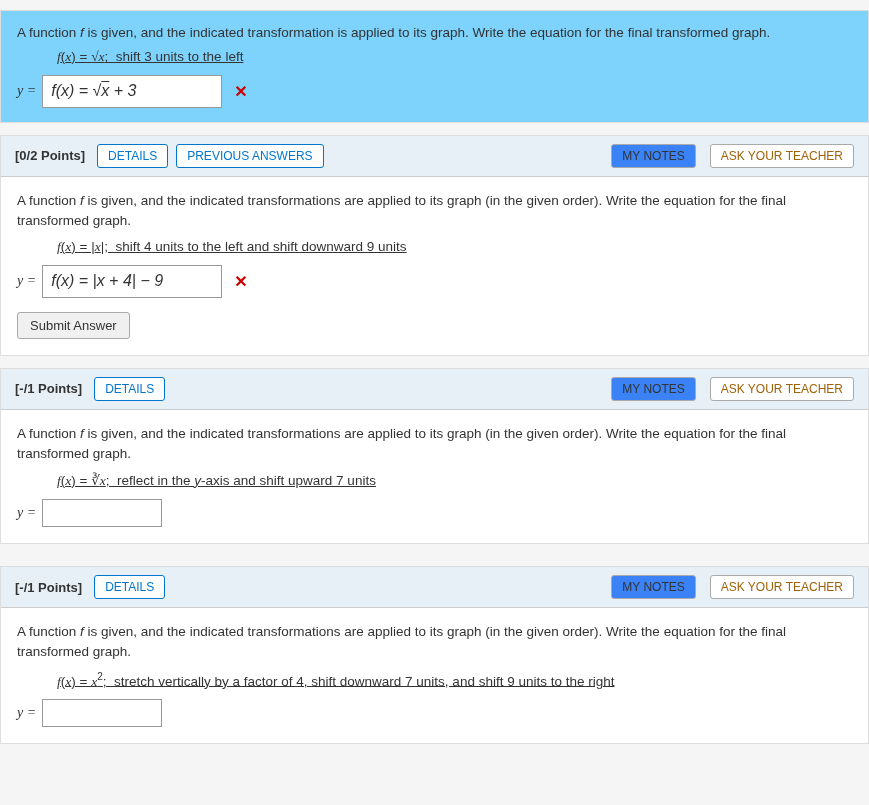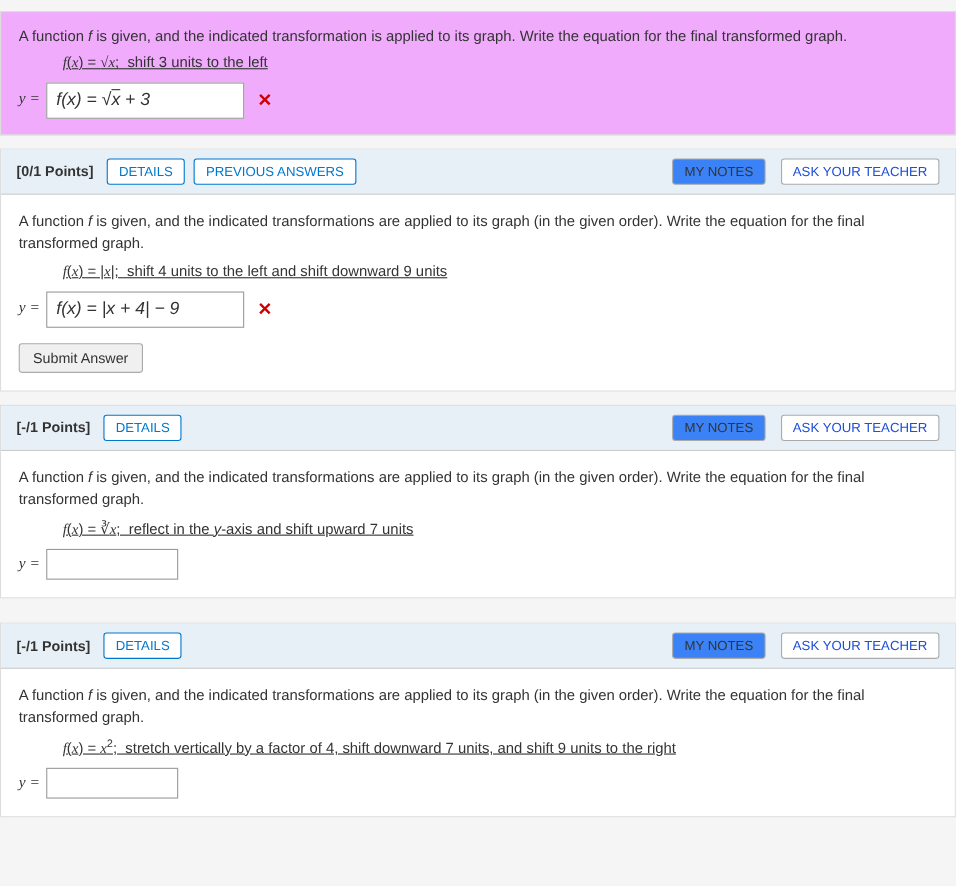--- a/index.html
+++ b/index.html
@@ -54,21 +54,21 @@
       color: #333;
       padding: 4px 10px;
       font-size: 12px;
       cursor: pointer;
       border-radius: 3px;
       margin-right: 6px;
     }
     .btn-teacher {
       border: 1px solid #aaa;
       background: #fff;
-      color: #1d4ed8;
+      color: #a16207;
       padding: 4px 10px;
       font-size: 12px;
       cursor: pointer;
       border-radius: 3px;
     }
 
     
     .question-body {
       padding: 14px 16px 16px;
     }
@@ -137,21 +137,21 @@
       background: #f0f0f0;
       color: #333;
       padding: 5px 12px;
       font-size: 13px;
       cursor: pointer;
       border-radius: 3px;
     }
 
     
     .first-block {
-      background: #f0abfc;
+      background: #7dd3fc;
       border: 1px solid #ddd;
       margin-bottom: 12px;
       padding: 12px 16px 14px;
     }
     .first-block .question-text {
       margin-bottom: 6px;
     }
 
     
     .math {
@@ -182,21 +182,21 @@
       <span class="y-equals math"><em>y</em> =</span>
       <div class="answer-box math-display">
         <em>f</em>(<em>x</em>) = √<span class="radical">x</span> + 3
       </div>
       <span class="wrong-icon">✕</span>
     </div>
   </div>
 
   <div class="question-block">
     <div class="question-header">
-      <span class="points-label">[0/1 Points]</span>
+      <span class="points-label">[0/2 Points]</span>
       <button class="btn-outline">DETAILS</button>
       <button class="btn-outline">PREVIOUS ANSWERS</button>
       <div class="spacer"></div>
       <button class="btn-notes">MY NOTES</button>
       <button class="btn-teacher">ASK YOUR TEACHER</button>
     </div>
     <div class="question-body">
       <p class="question-text">
         A function <em>f</em> is given, and the indicated transformations are applied to its graph (in the given order). Write the equation for the final transformed graph.
       </p>

